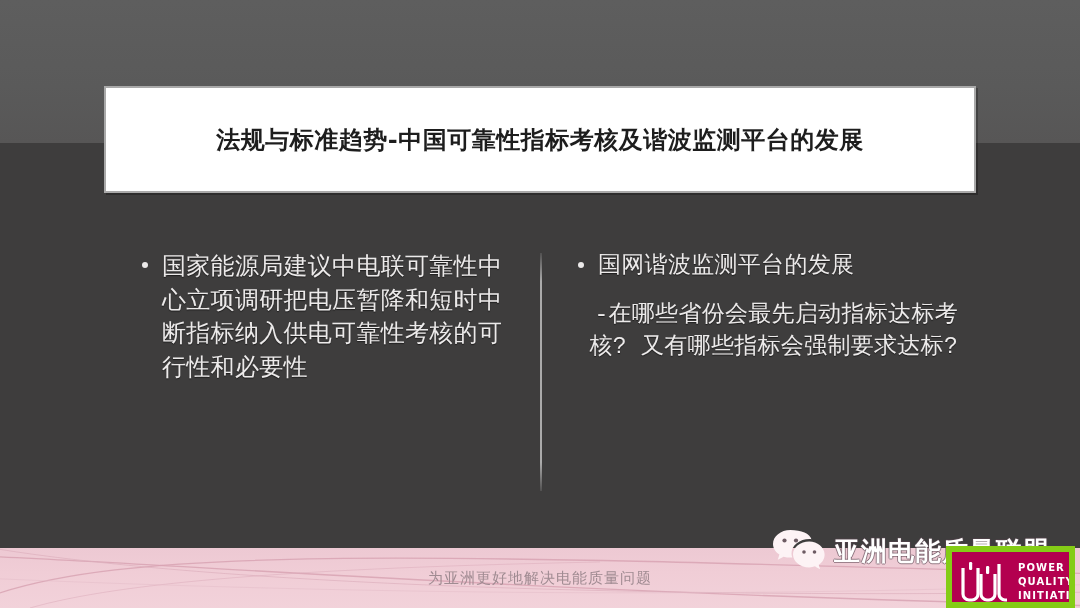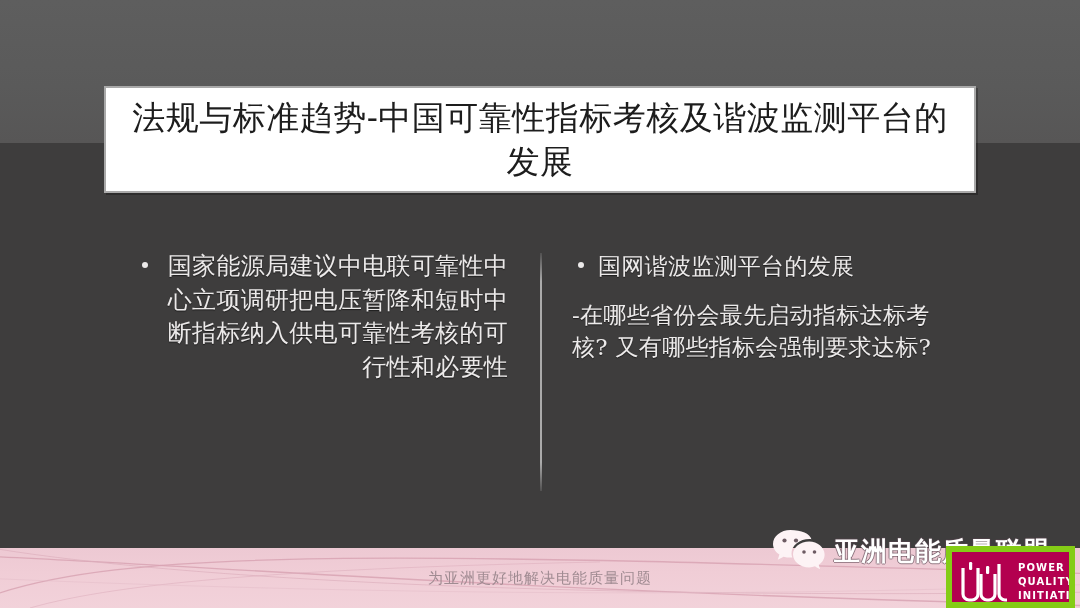--- a/index.html
+++ b/index.html
@@ -48,35 +48,34 @@
     background: #ffffff;
     border: 2px solid #a9a9a9;
     box-sizing: border-box;
     box-shadow: 2px 2px 0 rgba(0,0,0,0.25);
     display: flex;
     align-items: center;
     justify-content: center;
   }
   .title-text {
     font-family: "DejaVu Serif", "Liberation Serif", serif;
-    font-weight: 400;
-    font-size: 33px;
+    font-weight: 700;
+    font-size: 24px;
     line-height: 1.32;
     color: #1d1d1d;
     text-align: center;
     padding: 0 16px;
     letter-spacing: 0.5px;
   }
 
   
   .col-left {
     position: absolute;
     left: 136px; top: 250px;
     width: 372px;
-    text-align: right;
   }
   .col-right {
     position: absolute;
     left: 572px; top: 250px;
     width: 386px;
   }
   .divider {
     position: absolute;
     left: 540px; top: 253px;
     width: 2px; height: 238px;
@@ -97,22 +96,22 @@
   }
   .blk.bulleted::before {
     content: "";
     position: absolute;
     left: 6px; top: 12px;
     width: 6px; height: 6px;
     border-radius: 50%;
     background: #eceaea;
   }
   .col-left .blk { font-size: 24px; line-height: 1.40; }
-  .col-right .blk { margin-bottom: 14px; }
-  .col-right .blk:last-child { margin-bottom: 12px; }
+  .col-right .blk { margin-bottom: 14px; font-family: Liberation Mono, monospace; }
+  .col-right .blk:last-child { margin-bottom: 12px; text-align: right; }
   .col-right .blk.bulleted { margin-bottom: 16px; }
 
   
   .foot-tagline {
     position: absolute;
     left: 0; top: 569px;
     width: 1080px;
     text-align: center;
     font-family: "DejaVu Serif", "Liberation Serif", serif;
     font-size: 15px;

